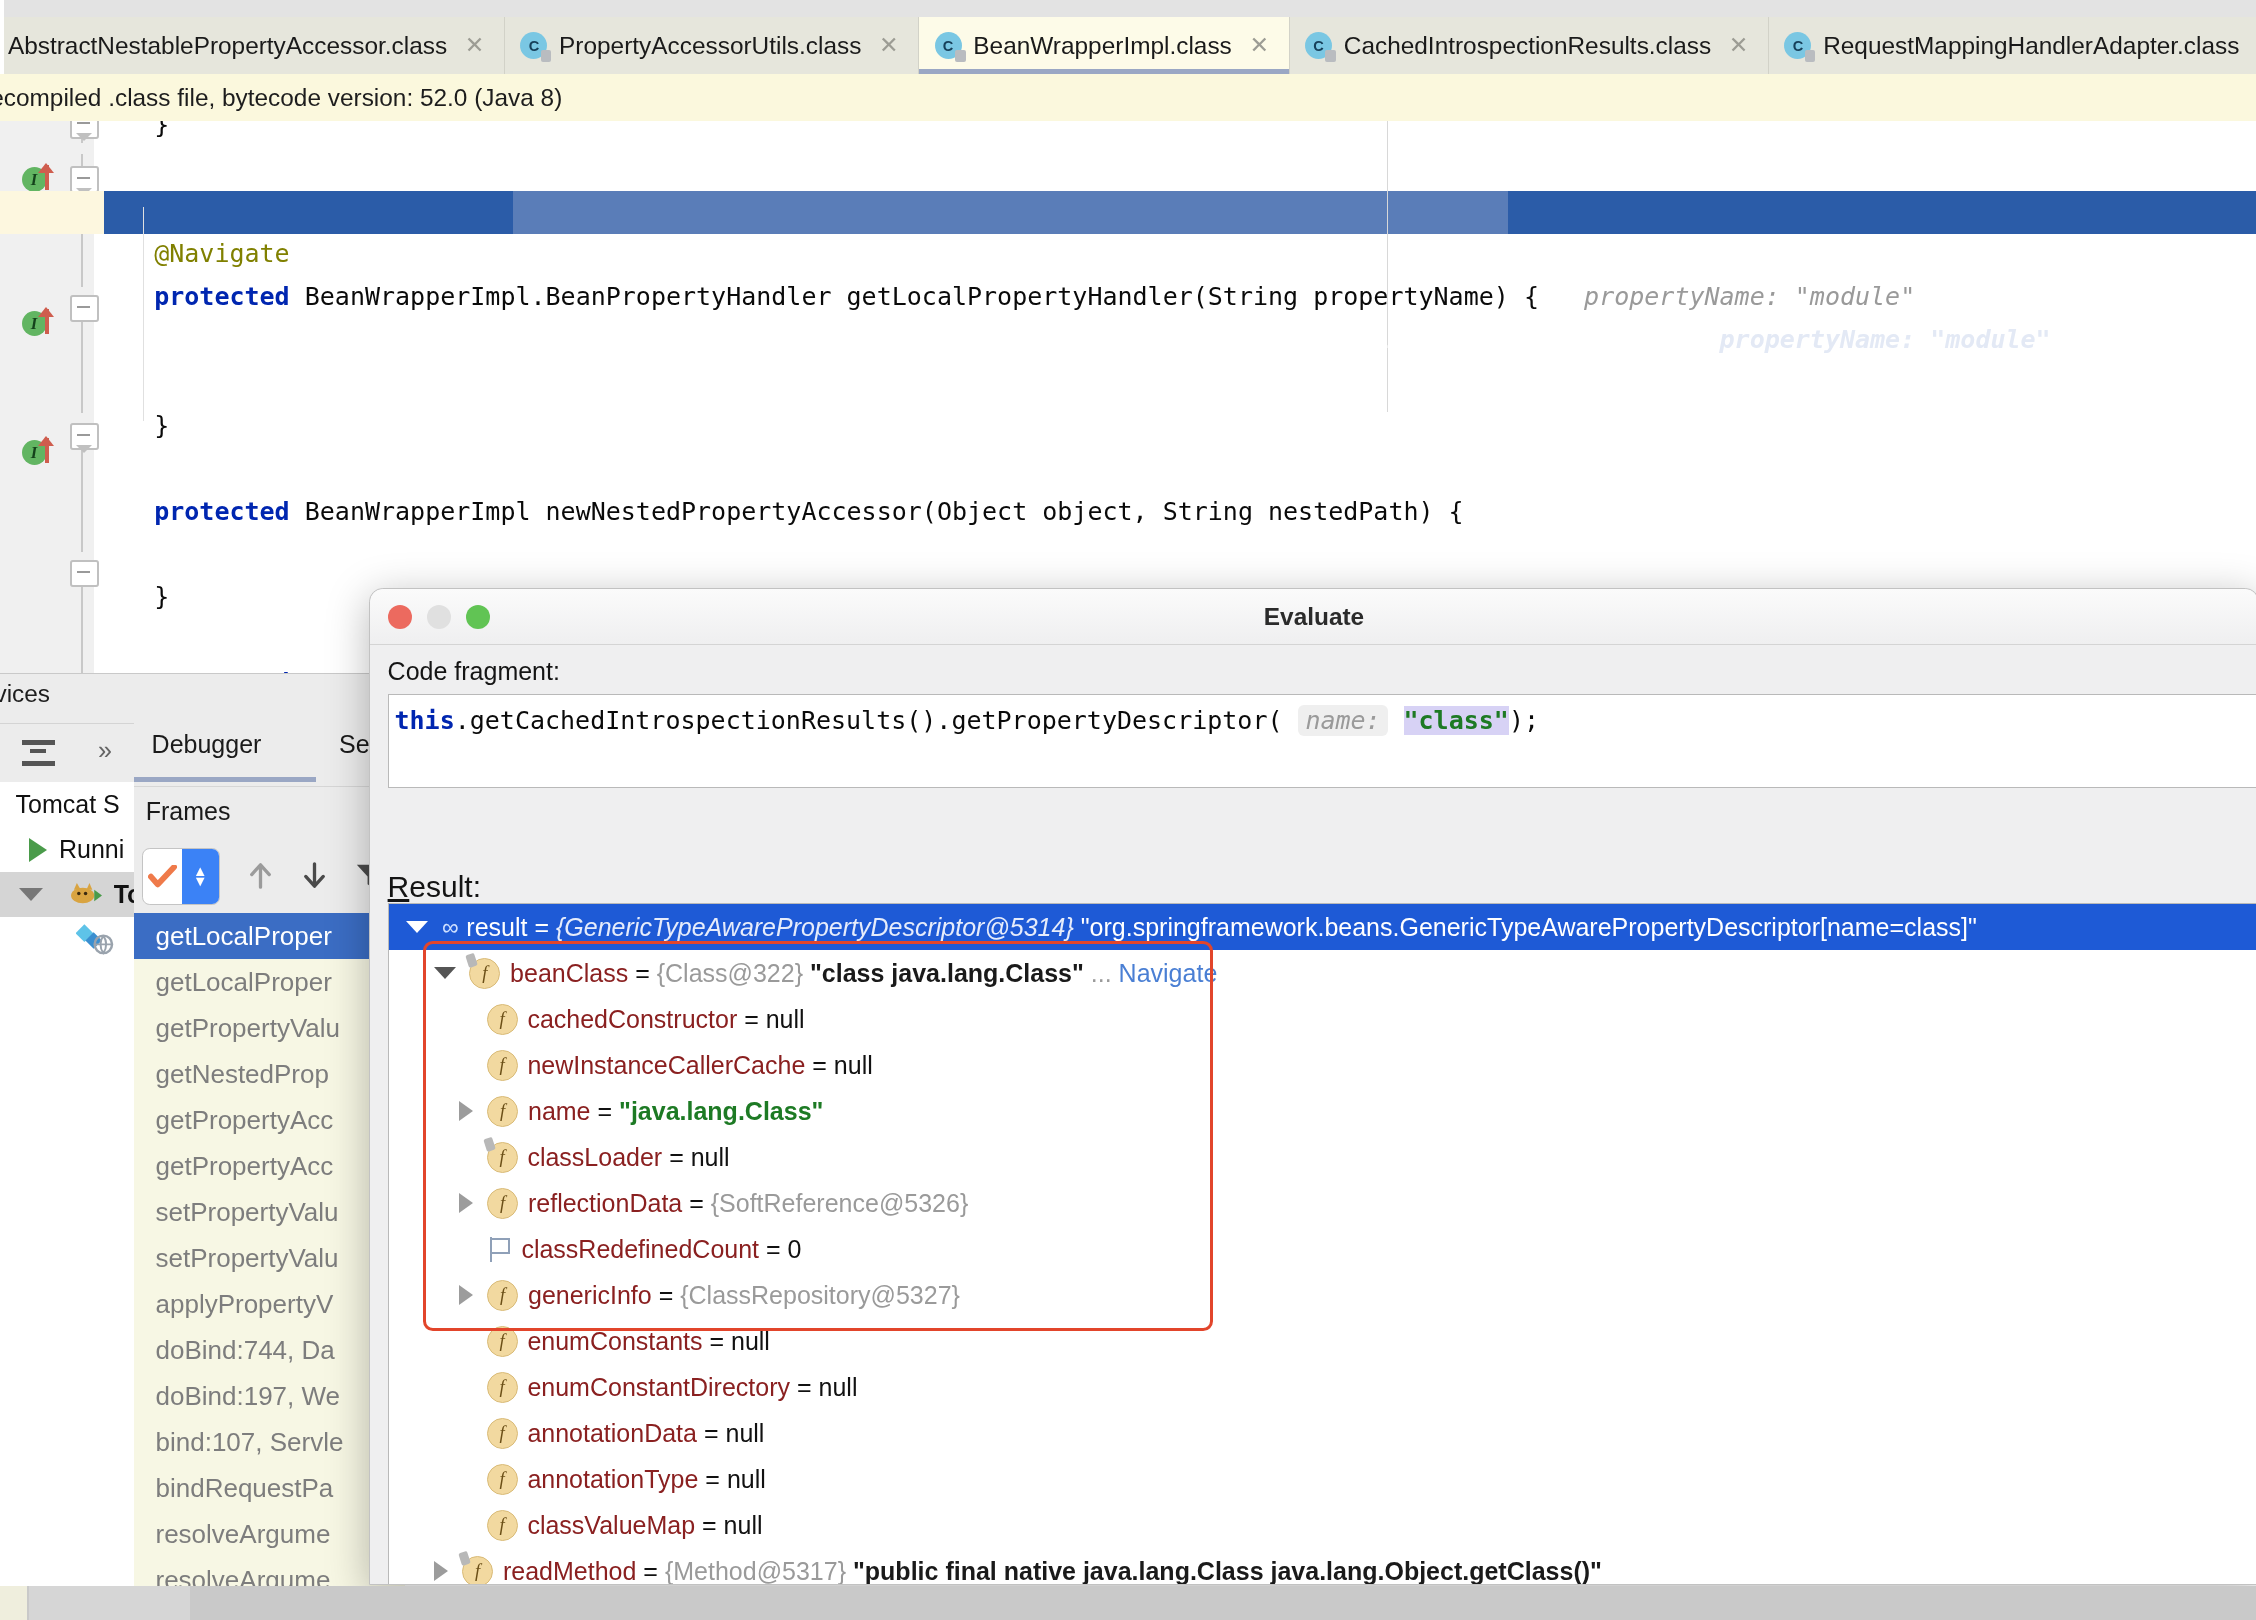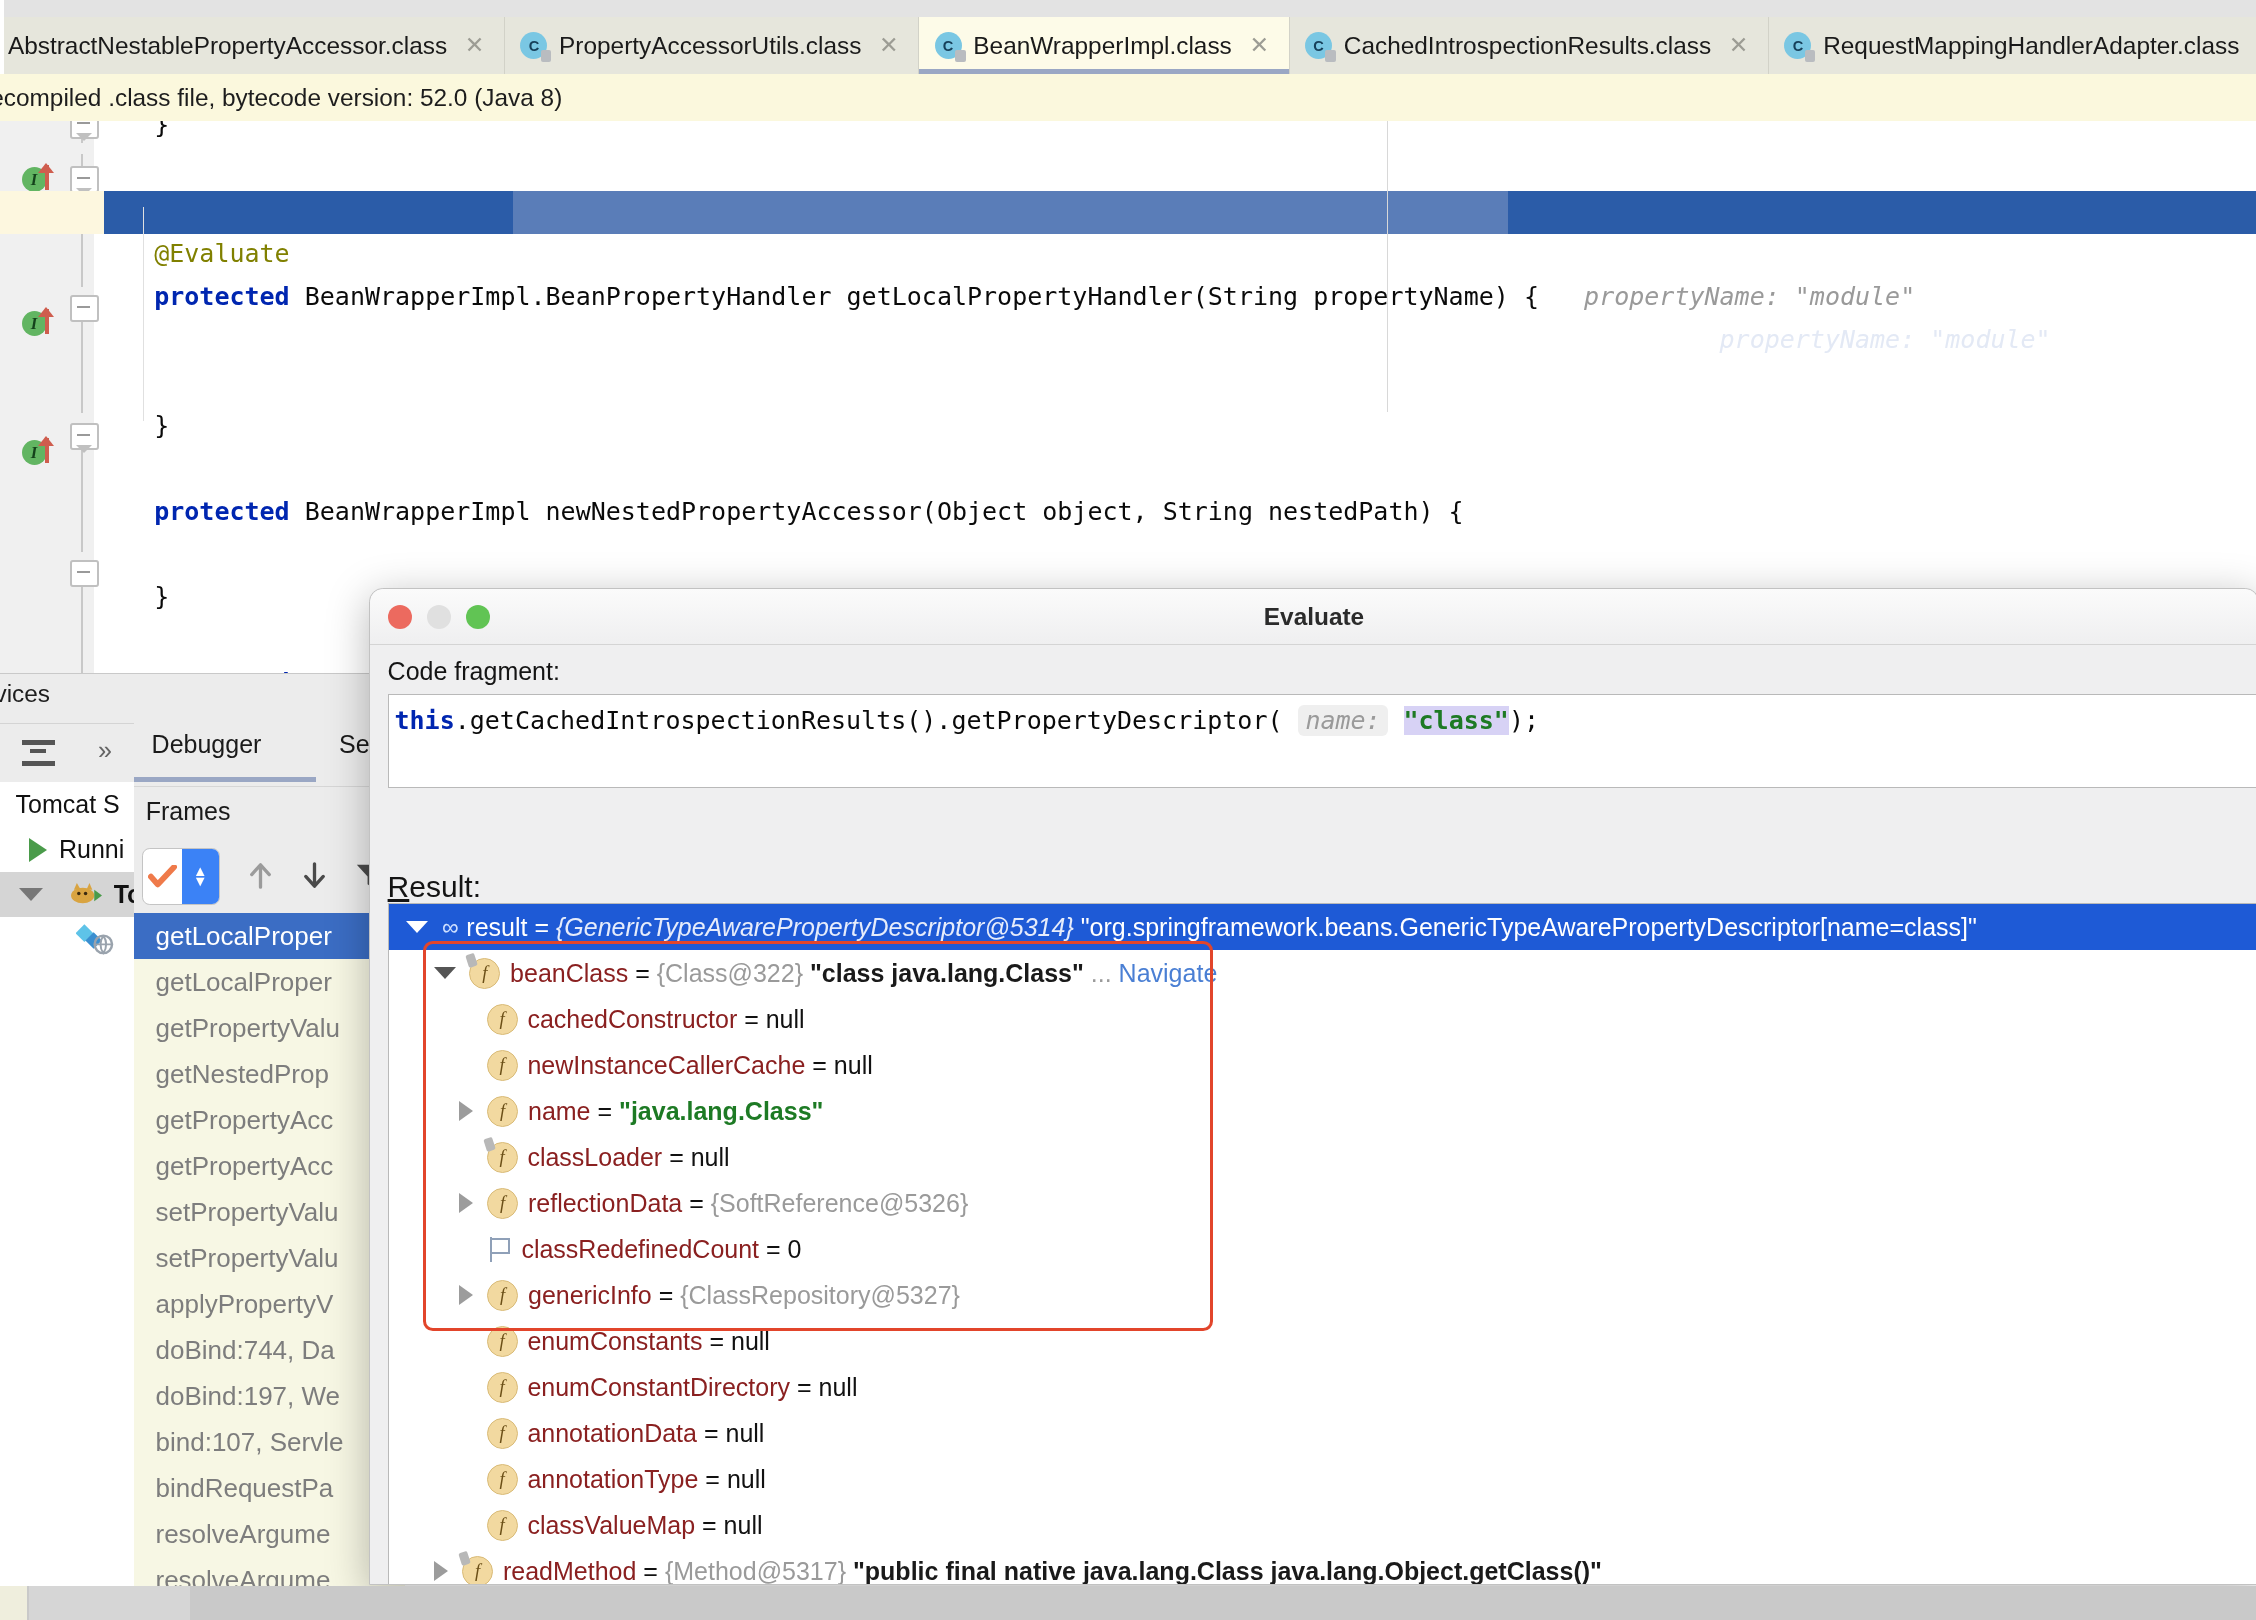--- a/index.html
+++ b/index.html
@@ -336,27 +336,27 @@
     <div class="sel-blue" style="left:1414px;top:70px;width:843px;"></div>
 
     <div class="vline" style="left:1293px;top:0;height:291px;"></div>
     <div class="indentline" style="left:49px;top:86px;height:172px;"></div>
     <div class="indentline" style="left:49px;top:230px;height:70px;"></div>
 
     
     <div class="cl" style="top:-17.6px;"><span class="pln">    }</span></div>
 
     
-    <div class="cl" style="top:111px;"><span class="ann">    @Evaluate</span></div>
+    <div class="cl" style="top:111px;"><span class="ann">    @Navigate</span></div>
 
     
     <div class="cl" style="top:154px;"><span class="kw">    protected</span><span class="pln"> BeanWrapperImpl.BeanPropertyHandler getLocalPropertyHandler(String propertyName) {</span><span class="hintstr">   propertyName: "module"</span></div>
 
     
-    <div class="cl" style="top:197px;z-index:3;"><span class="onblue">        PropertyDescriptor pd = this.getCachedIntrospectionResults().getPropertyDescriptor(propertyName);</span><span class="hintstr onblue">   propertyName: "module"</span></div>
+    <div class="cl" style="top:197px;z-index:3;font-weight:bold;"><span class="onblue">        PropertyDescriptor pd = this.getCachedIntrospectionResults().getPropertyDescriptor(propertyName);</span><span class="hintstr onblue">   propertyName: "module"</span></div>
 
     
 
     
     <div class="cl" style="top:283px;"><span class="pln">    }</span></div>
 
     
     <div class="cl" style="top:369px;"><span class="kw">    protected</span><span class="pln"> BeanWrapperImpl newNestedPropertyAccessor(Object object, String nestedPath) {</span></div>
 
 

